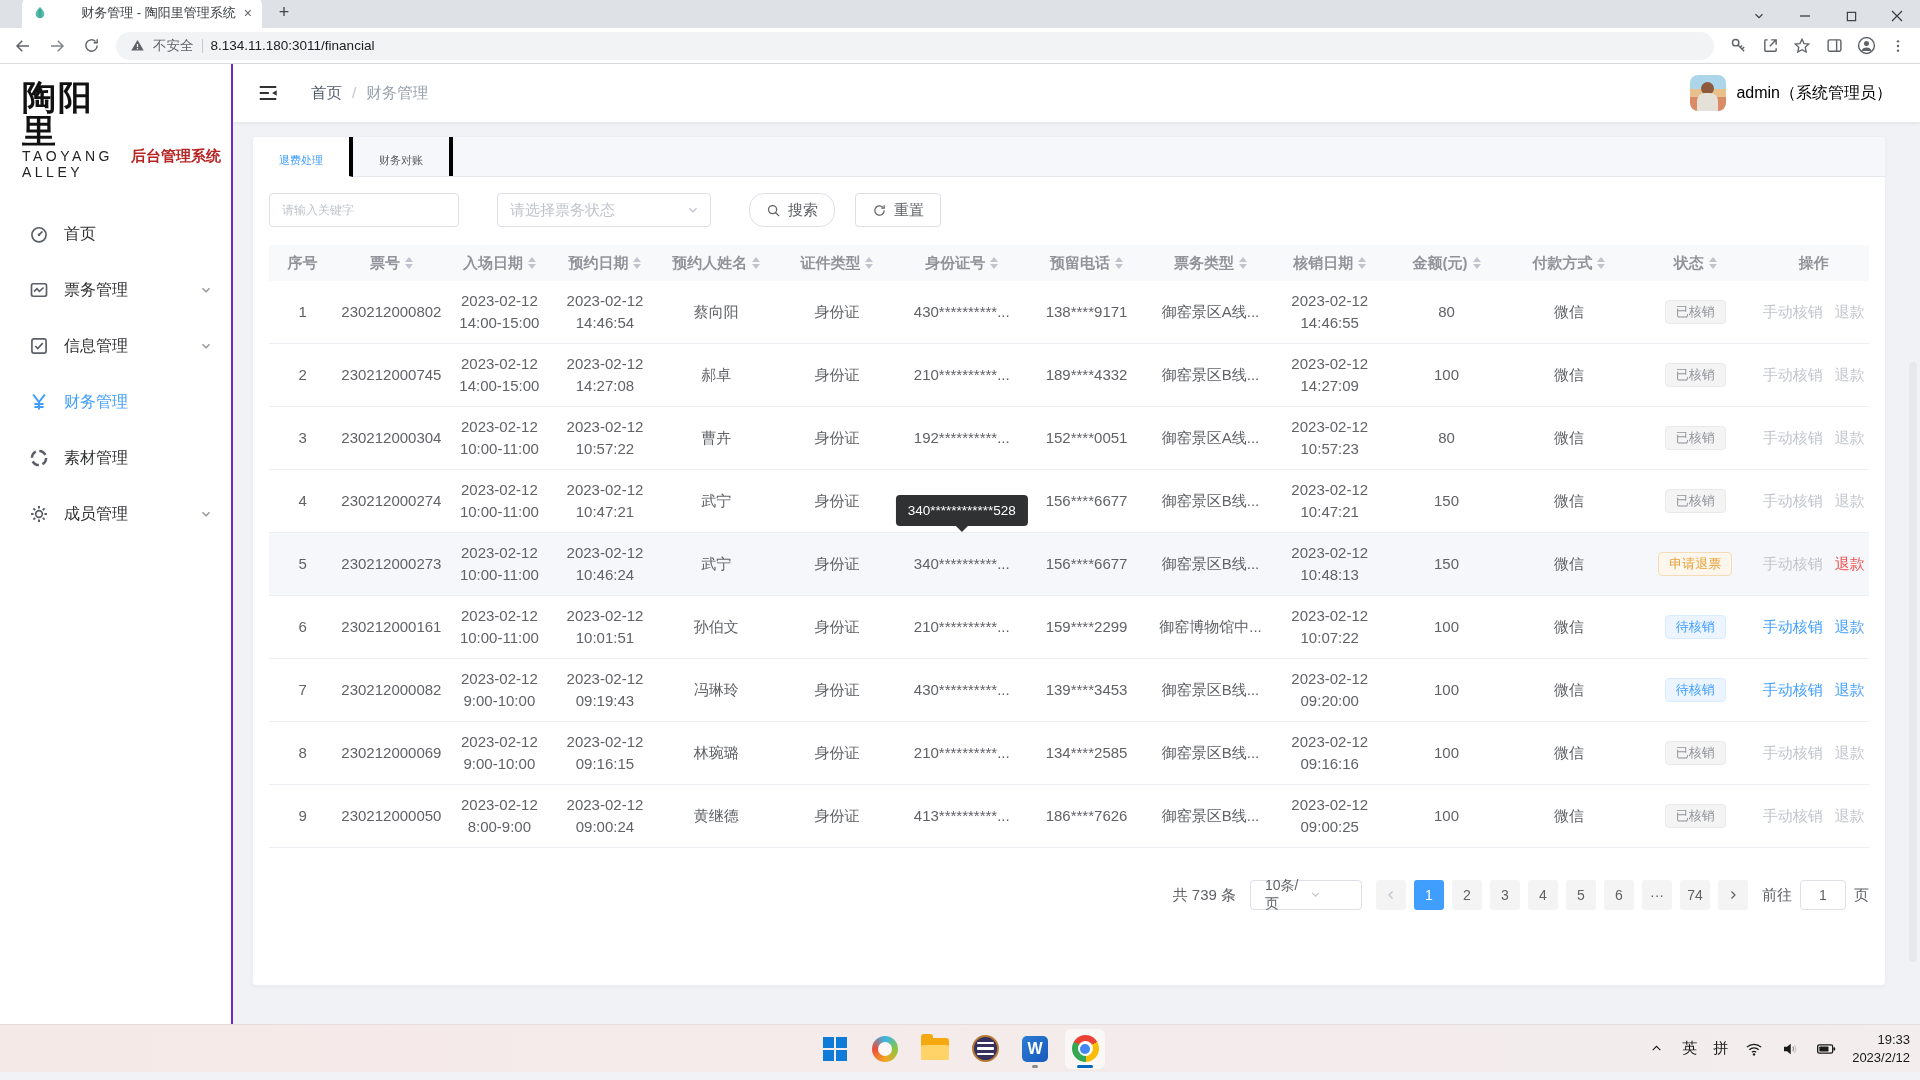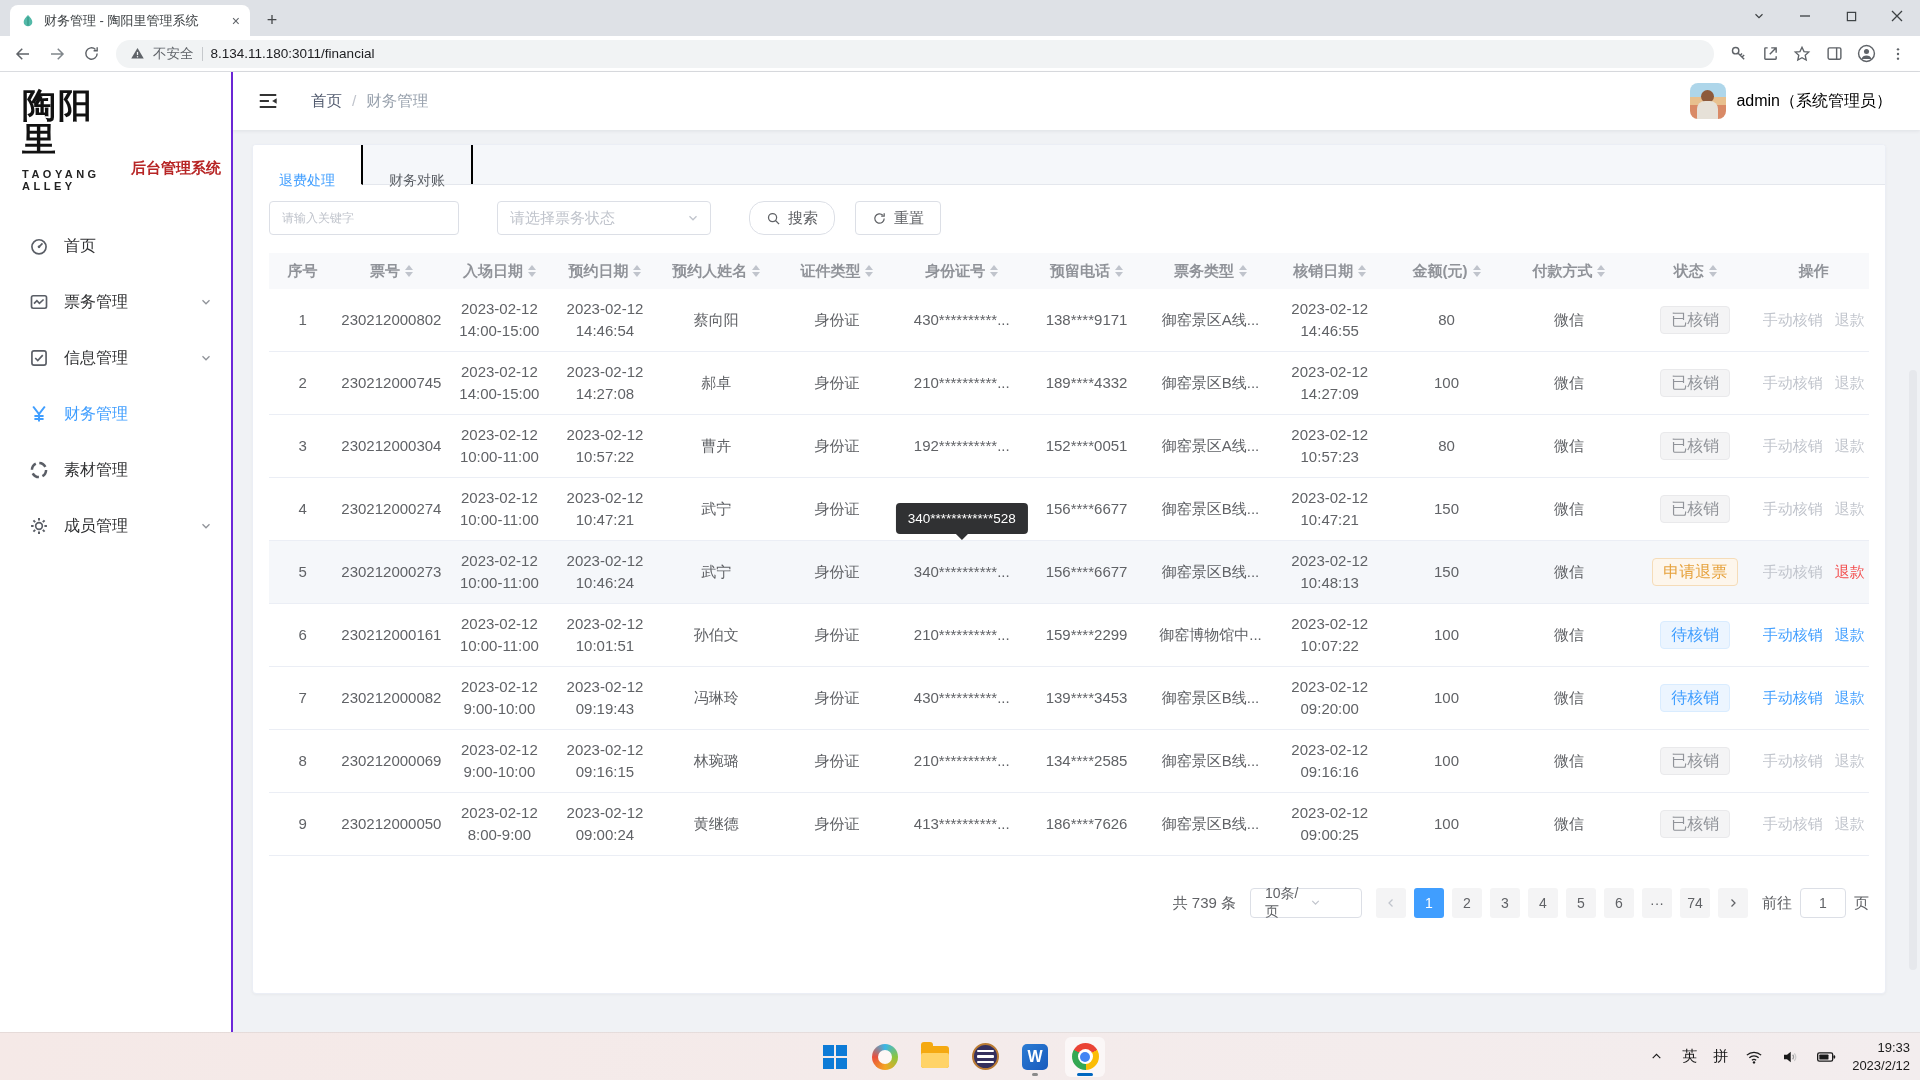--- a/index.html
+++ b/index.html
@@ -1,21 +1,21 @@
 <!DOCTYPE html>
 <html><head>
 <meta charset="utf-8">
 <style>
   * { margin:0; padding:0; box-sizing:border-box; }
   html,body { width:1920px; height:1080px; overflow:hidden;
     font-family:"Liberation Sans","DejaVu Sans",sans-serif; }
   .screen { position:relative; width:1920px; height:1080px; background:#f0f2f5; }
 
   
-  .tabstrip { height:36px; background:#dee1e6; display:flex; align-items:flex-end; padding-left:10px; }
+  .tabstrip { height:28px; background:#dee1e6; display:flex; align-items:flex-end; padding-left:22px;text-align:right; }
   .btab { width:240px; height:31px; background:#fff; border-radius:8px 8px 0 0;
     display:flex; align-items:center; gap:8px; padding:0 10px; }
   .btab-title { flex:1; font-size:13px; color:#3c4043; white-space:nowrap; overflow:hidden; }
   .tab-x { color:#5f6368; font-size:14px; cursor:default; }
   .newtab { width:28px; height:28px; margin:0 0 2px 8px; display:flex; align-items:center; justify-content:center; color:#44474a; font-size:18px; border-radius:50%; }
   .win-controls { margin-left:auto; align-self:flex-start; display:flex; height:32px; }
   .win-btn { width:46px; height:32px; display:flex; align-items:center; justify-content:center; color:#3c4043; }
   .toolbar { height:36px; background:#ffffff; border-bottom:1px solid #dadce0; display:flex; align-items:center; padding:0 8px; gap:4px; }
   .nav-btn { width:30px; height:30px; display:flex; align-items:center; justify-content:center; border-radius:50%; }
   .omnibox { flex:1; height:28px; margin:0 6px; background:#f1f3f4; border-radius:14px;
@@ -24,21 +24,21 @@
   .omni-url { color:#202124; font-size:13.5px; }
   .tb-ico { width:28px; height:28px; display:flex; align-items:center; justify-content:center; color:#5f6368; }
 
   
   .page { display:flex; height:960px; background:#f0f2f5; }
 
   .sidebar { width:233px; background:#fff; border-right:2px solid #6d28d9; flex-shrink:0; }
   .logo { display:flex; align-items:flex-end; gap:10px; padding:16px 10px 10px 22px; }
   .logo-main { display:flex; flex-direction:column; align-items:center; }
   .logo-cn { font-family:"DejaVu Serif","Liberation Serif",serif; font-weight:bold; font-size:34px; color:#111; letter-spacing:2px; line-height:1; }
-  .logo-en { font-size:11px; letter-spacing:3.5px; color:#222; margin-top:12px; font-weight:bold; }
+  .logo-en { font-size:14px; letter-spacing:3.5px; color:#222; margin-top:0; font-weight:normal; }
   .logo-badge { color:#b72525; font-weight:bold; font-size:15px; padding-bottom:14px; white-space:nowrap; }
   .menu { margin-top:16px; }
   .menu-item { height:56px; display:flex; align-items:center; padding:0 18px 0 28px; color:#303133; font-size:16px; cursor:default; }
   .mi-icon { width:22px; height:22px; margin-right:14px; display:flex; align-items:center; justify-content:center; color:#5a5e66; }
   .mi-label { flex:1; }
   .mi-arrow { width:14px; height:14px; color:#909399; display:flex; }
   .menu-item.active, .menu-item.active .mi-icon { color:#409eff; }
 
   .main { flex:1; display:flex; flex-direction:column; min-width:0; }
   .topbar { height:58px; background:#fff; box-shadow:0 1px 4px rgba(0,21,41,.08); display:flex; align-items:center; padding:0 28px 0 24px; position:relative; z-index:3; }
@@ -52,21 +52,21 @@
     background:linear-gradient(180deg,#aed6ea 0 40%,#e8c08e 40% 62%,#d98a66 62% 100%);
     position:relative; overflow:hidden; }
   .avatar:before { content:""; position:absolute; left:11px; top:7px; width:13px; height:13px; border-radius:50%; background:#8d5a3b; }
   .avatar:after { content:""; position:absolute; left:7px; top:18px; width:21px; height:18px; border-radius:8px 8px 0 0; background:#e6e1d8; }
   .username { font-size:16px; color:#000000; }
 
   .content { flex:1; position:relative; }
   .card { margin:14px 34px 0 19px; height:850px; background:#fff; border:1px solid #ebeef5; border-radius:4px; box-shadow:0 1px 3px rgba(0,0,0,.04); overflow:hidden; }
 
   .tabs { height:40px; background:#f5f7fa; border-bottom:1px solid #e4e7ed; display:flex; }
-  .tab-item { padding:16px 26px; line-height:39px; font-size:14px; color:#5c6066; border-right:2px solid #000000; cursor:default; }
+  .tab-item { padding:4px 26px; line-height:39px; font-size:11px; color:#5c6066; border-right:4px solid #000000; cursor:default; }
   .tab-item.active { background:#fff; color:#409eff; border-bottom:1px solid #fff; margin-bottom:-1px; }
 
   .filters { display:flex; align-items:center; padding:16px 16px 18px; }
   .f-input { width:190px; height:34px; border:1px solid #dcdfe6; border-radius:4px; padding:0 12px; font-size:12px; color:#606266; background:#fff; font-family:inherit; }
   .f-input::placeholder { color:#c0c4cc; }
   .f-select { width:214px; height:34px; border:1px solid #dcdfe6; border-radius:4px; margin-left:38px; display:flex; align-items:center; padding:0 10px 0 12px; font-size:15px; color:#c0c4cc; background:#fff; }
   .f-select .ph { flex:1; }
   .sel-arrow { width:14px; height:14px; color:#c0c4cc; display:flex; }
   .btn { height:34px; border:1px solid #dcdfe6; background:#fff; border-radius:4px; display:flex; align-items:center; gap:7px; padding:0 16px; font-size:15px; color:#606266; cursor:default; }
   .btn-search { margin-left:38px;border-radius:15px; }
@@ -79,21 +79,21 @@
   .thead { height:36px; background:#f8f9fb; color:#909399; font-weight:bold; }
   .th { display:flex; align-items:center; justify-content:center; gap:5px; font-size:15px; }
   .caret { display:inline-flex; flex-direction:column; gap:2px; }
   .caret i { width:0; height:0; border-left:4.5px solid transparent; border-right:4.5px solid transparent; display:block; }
   .caret .up { border-bottom:5px solid #c0c4cc; }
   .caret .dn { border-top:5px solid #c0c4cc; }
   .tbody { position:relative; }
   .data-row { height:63px; border-bottom:1px solid #ebeef5; color:#606266; }
   .data-row.hl { background:#f5f7fa; }
   .td { text-align:center; line-height:1.5; }
-  .tag { display:inline-block; padding:3px 10px; border-radius:4px; font-size:16px; line-height:1.3; }
+  .tag { display:inline-block; padding:3px 10px; border-radius:4px; font-size:13px; line-height:1.3; }
   .tag-info { color:#909399; background:#f4f4f5; border:1px solid #e9e9eb; }
   .tag-primary { color:#409eff; background:#ecf5ff; border:1px solid #d9ecff; }
   .tag-warning { color:#e6a23c; background:#fdf6ec; border:1px solid #f5dcb8; }
   .acts { display:flex; justify-content:center; gap:12px; white-space:nowrap; }
   .lnk-disabled { color:#c0c4cc; }
   .lnk-blue { color:#409eff; }
   .lnk-red { color:#f34d4d; }
 
   .tooltip { position:absolute; top:214px; left:43.3%; transform:translateX(-50%);
     background:#303133; color:#fff; font-size:13.5px; padding:8px 12px; border-radius:4px; white-space:nowrap; z-index:9; }

